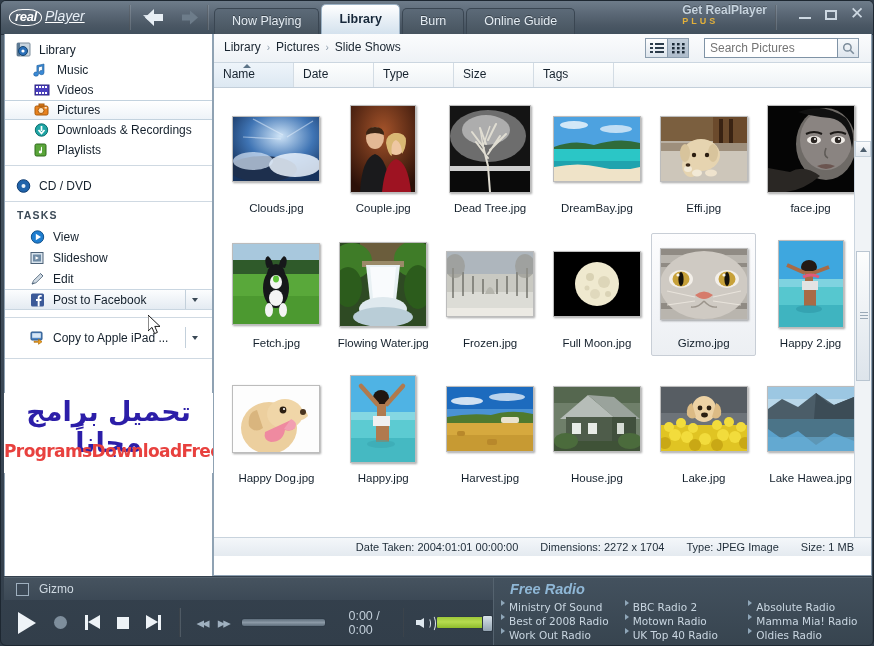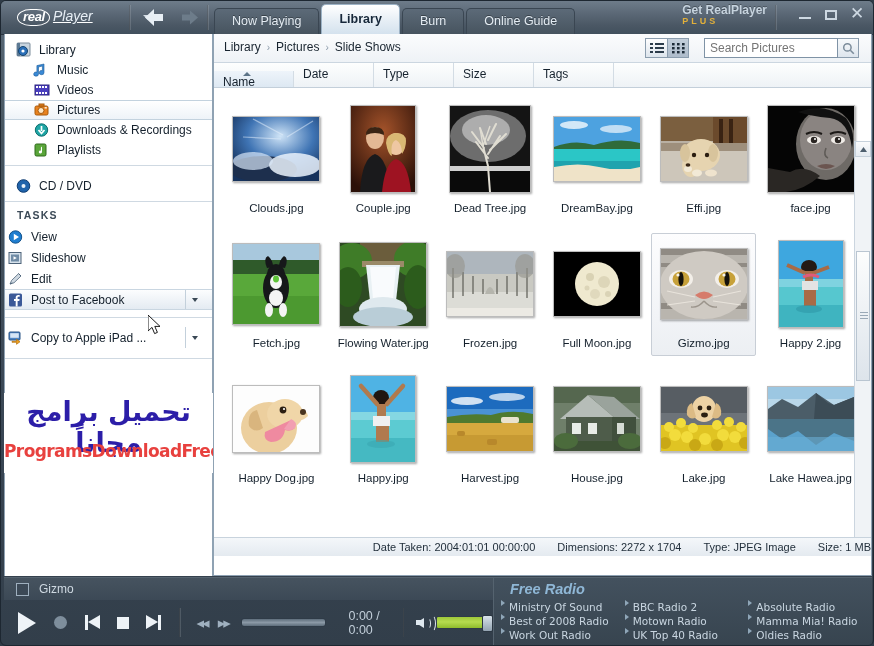--- a/index.html
+++ b/index.html
@@ -23,21 +23,21 @@
     overflow: hidden;
   }
 
   
   .titlebar {
     position: absolute; left: 0; top: 0; width: 874px; height: 33px;
     background: linear-gradient(180deg, #6e7c8a 0%, #5a6775 40%, #4a5764 75%, #41505d 100%);
     border-bottom: 1px solid #2a3440;
   }
   .logo {
-    position: absolute; left: 16px; top: 6px;
+    position: absolute; left: 8px; top: 6px;
     width: 120px; height: 20px;
     color: #fff;
     font-size: 15px;
     white-space: nowrap;
     text-decoration: underline;
   }
   .logo .real {
     font-style: italic; font-weight: bold; color: #ffffff;
     letter-spacing: -0.3px;
   }
@@ -133,21 +133,21 @@
     border-top: 1px solid #c3d2de; border-bottom: 1px solid #c3d2de;
     height: 18px;
   }
   .sb-ico { width: 18px; height: 16px; margin-right: 6px; flex: none; position: relative;}
   .sb-label { line-height: 16px; }
   .tasks-head {
     color: #3c4a57; font-size: 10.5px; letter-spacing: 1.2px; font-weight: bold;
     padding: 7px 0 5px 12px;
   }
   .task-item {
-    height: 21px; display:flex; align-items:center; padding-left: 2px;
+    height: 21px; display:flex; align-items:center; padding-left: 24px;
     font-size: 12px; color:#14202c; cursor: pointer; position: relative;
   }
   .task-item.hover {
     background: linear-gradient(180deg, #fcfdfe 0%, #e4ebf2 100%);
     border-top: 1px solid #c9d6e1; border-bottom: 1px solid #c9d6e1;
     height: 19px;
   }
   .task-split {
     position: absolute; right: 8px; top: 0; bottom: 0; width: 18px;
     display:flex; align-items:center; justify-content:center;
@@ -223,21 +223,21 @@
     position: relative; height: 24px;
     background: linear-gradient(180deg,#fdfefe 0%, #eef2f6 100%);
     border-bottom: 1px solid #c3cfda;
     display:flex;
   }
   .col {
     border-right: 1px solid #d3dce4; padding-left: 9px;
     font-size: 12px; color:#16222e; line-height: 23px;
     box-sizing:border-box; position:relative; cursor: pointer;
   }
-  .col.sorted { background: linear-gradient(180deg,#eef4fa 0%,#dde8f2 100%); margin-top: 8px; }
+  .col.sorted { background: linear-gradient(180deg,#eef4fa 0%,#dde8f2 100%); }
   .sortarrow {
     position:absolute; left: 29px; top: 1px;
     width:0;height:0;border-left:4px solid transparent;border-right:4px solid transparent;
     border-bottom:4px solid #5c7488;
   }
   .grid {
     position: relative;
     height: 468px;
     overflow: hidden;
     background: #fff;
@@ -264,21 +264,21 @@
   }
   .cap {
     margin-top: 7px; font-size: 11.5px; color: #14202c;
     text-align:center; white-space: nowrap;
   }
   .statusbar {
     position:absolute; left:0; bottom:0; width: 657px; height: 19px;
     background: linear-gradient(180deg,#f4f7fa 0%, #e4eaf0 100%);
     border-top: 1px solid #c8d3dd;
     display:flex; align-items:center; justify-content:flex-end; gap: 22px;
-    padding-right: 0; box-sizing:border-box;
+    padding-right: 17px; box-sizing:border-box;
     font-size: 11px; color:#23303c;
   }
   .vscroll {
     position:absolute; right: 0; top: 53px; width: 16px; height: 469px;
     background: #f0f3f6; border-left: 1px solid #cbd5df;
   }
   .vs-up, .vs-dn {
     position:absolute; left:0; width:16px; height:16px;
     background: linear-gradient(180deg,#fafbfc 0%,#e4eaf0 100%);
     border: 1px solid #c6d1db; box-sizing:border-box;

